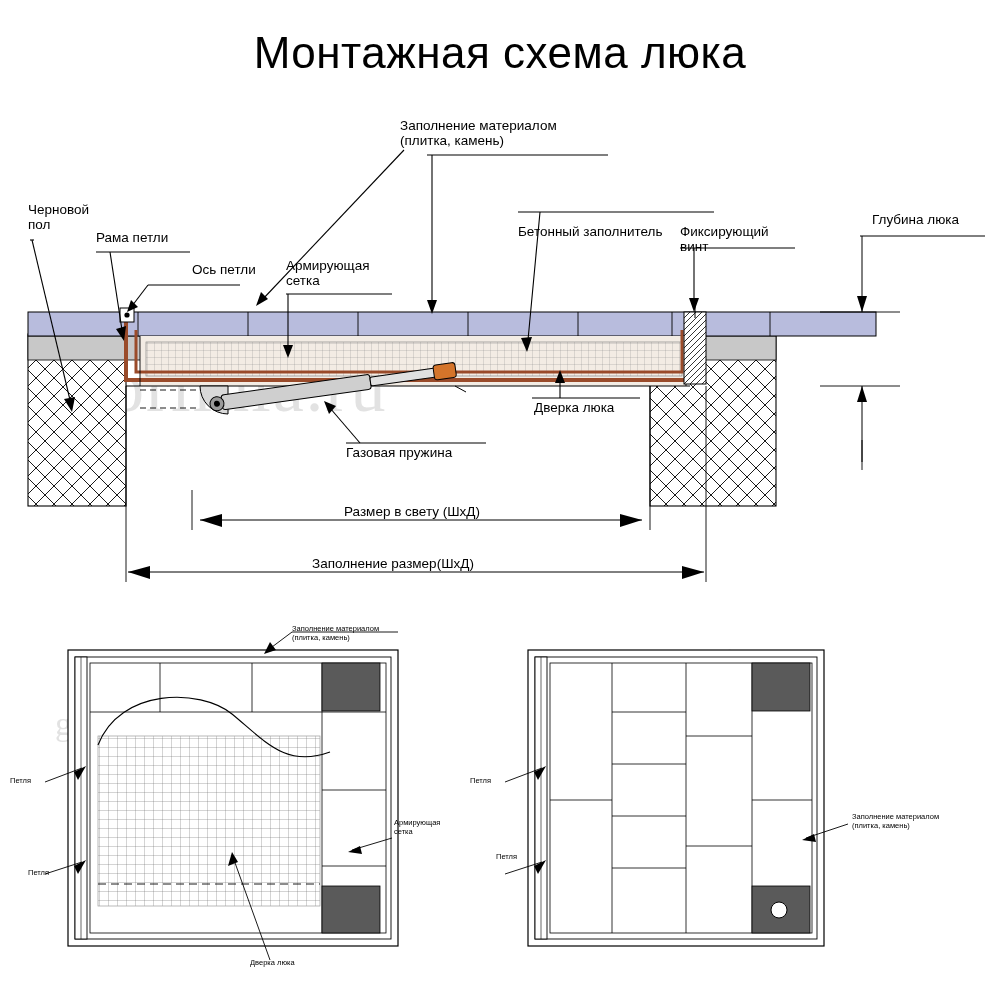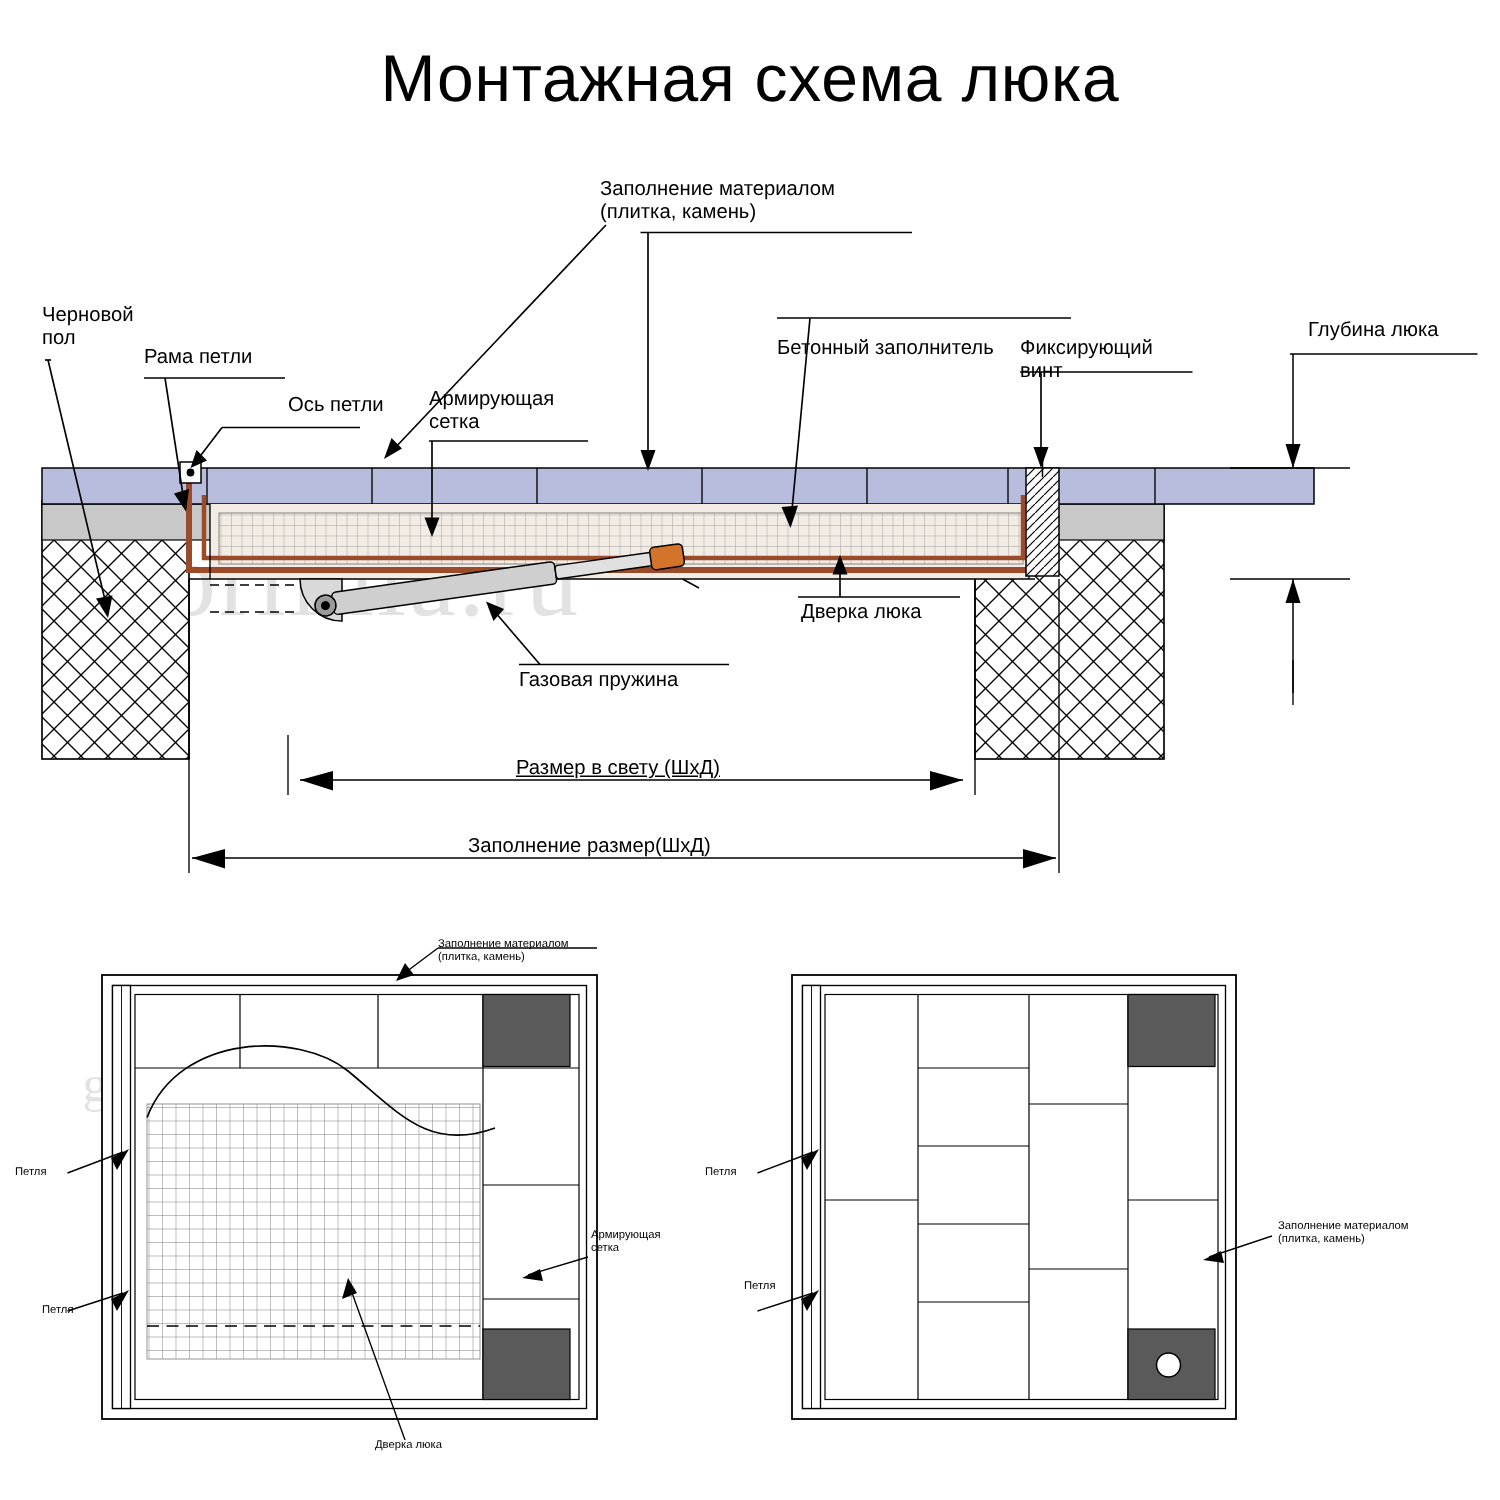--- a/index.html
+++ b/index.html
@@ -207,21 +207,21 @@
 винт</div>
   <div class="lbl" style="left:872px; top:212px;text-align:center;">Глубина люка</div>
   <div class="lbl" style="left:28px; top:202px;">Черновой
 пол</div>
   <div class="lbl" style="left:96px; top:230px;">Рама петли</div>
   <div class="lbl" style="left:148px; top:262px;margin-left:44px;">Ось петли</div>
   <div class="lbl" style="left:286px; top:258px;">Армирующая
 сетка</div>
   <div class="lbl" style="left:534px; top:400px;">Дверка люка</div>
   <div class="lbl" style="left:346px; top:445px;text-align:right;">Газовая пружина</div>
-  <div class="lbl" style="left:344px; top:504px; font-weight:normal;text-decoration:underline;">Размер в свету (ШхД)</div>
+  <div class="lbl" style="left:344px; top:504px; font-weight:normal;">Размер в свету (ШхД)</div>
   <div class="lbl" style="left:312px; top:556px;">Заполнение размер(ШхД)</div>
 
   <svg width="1000" height="1000">
 
     <rect x="68" y="650" width="330" height="296" fill="#ffffff" stroke="#000" stroke-width="1.2"></rect>
     <rect x="75" y="657" width="316" height="282" fill="#ffffff" stroke="#000" stroke-width="0.9"></rect>
 
     <rect x="75" y="657" width="12" height="282" fill="#ffffff" stroke="#000" stroke-width="0.9"></rect>
     <line x1="81" y1="657" x2="81" y2="939" stroke="#000" stroke-width="0.6"></line>
 

